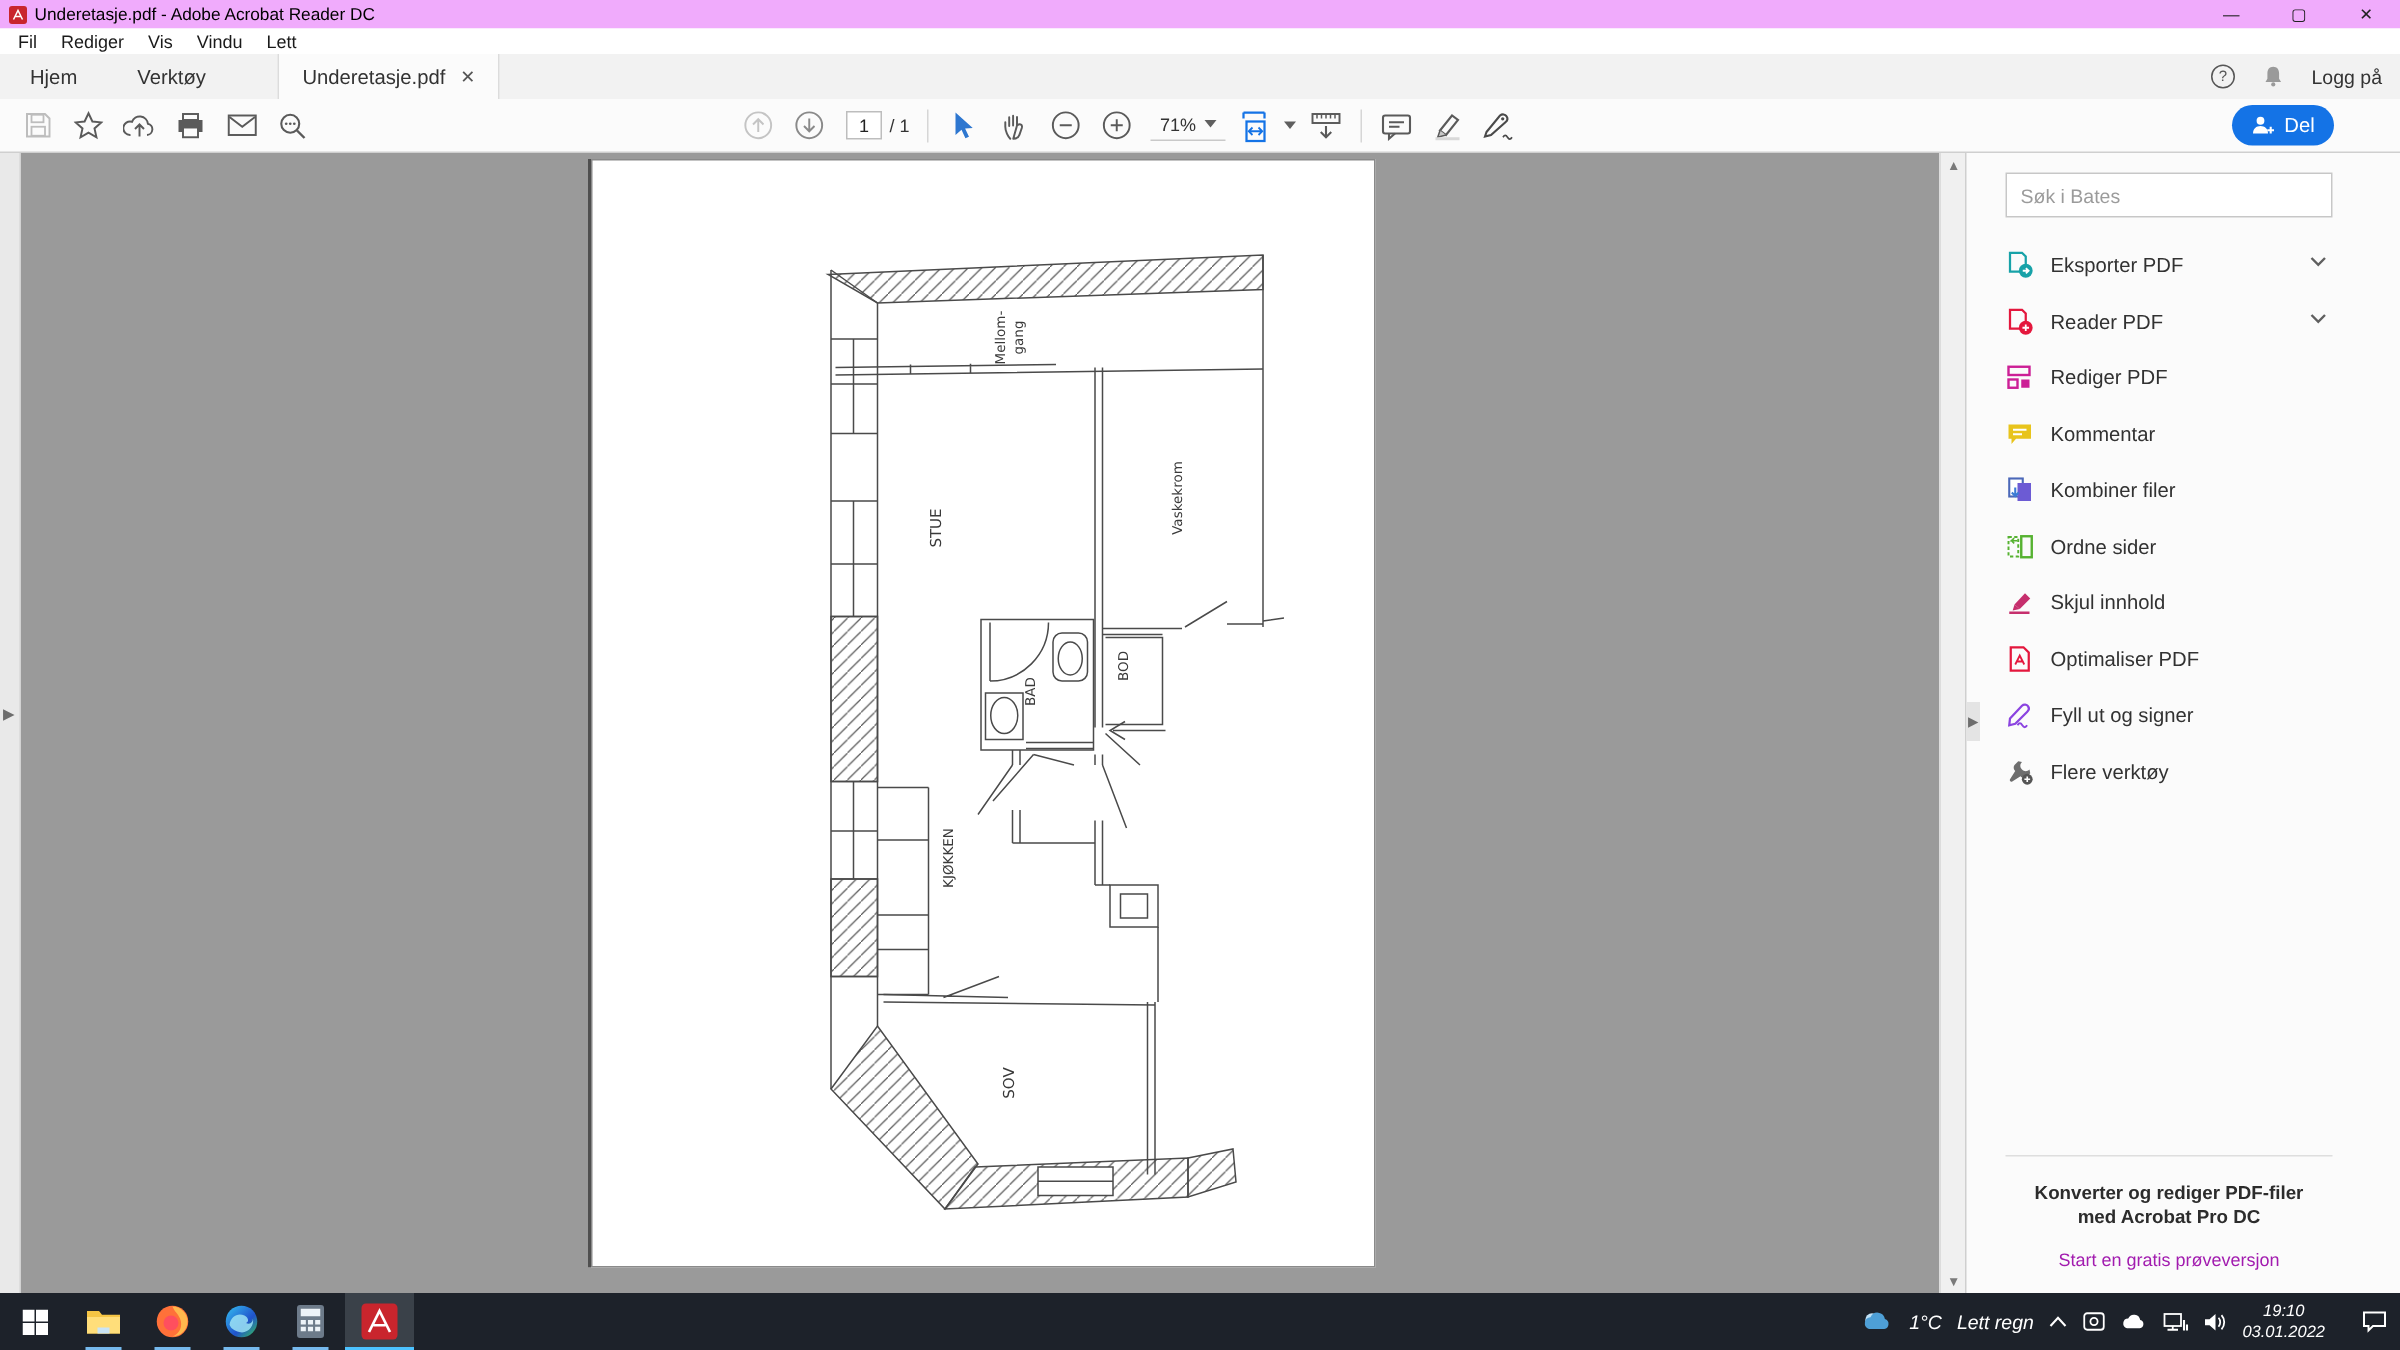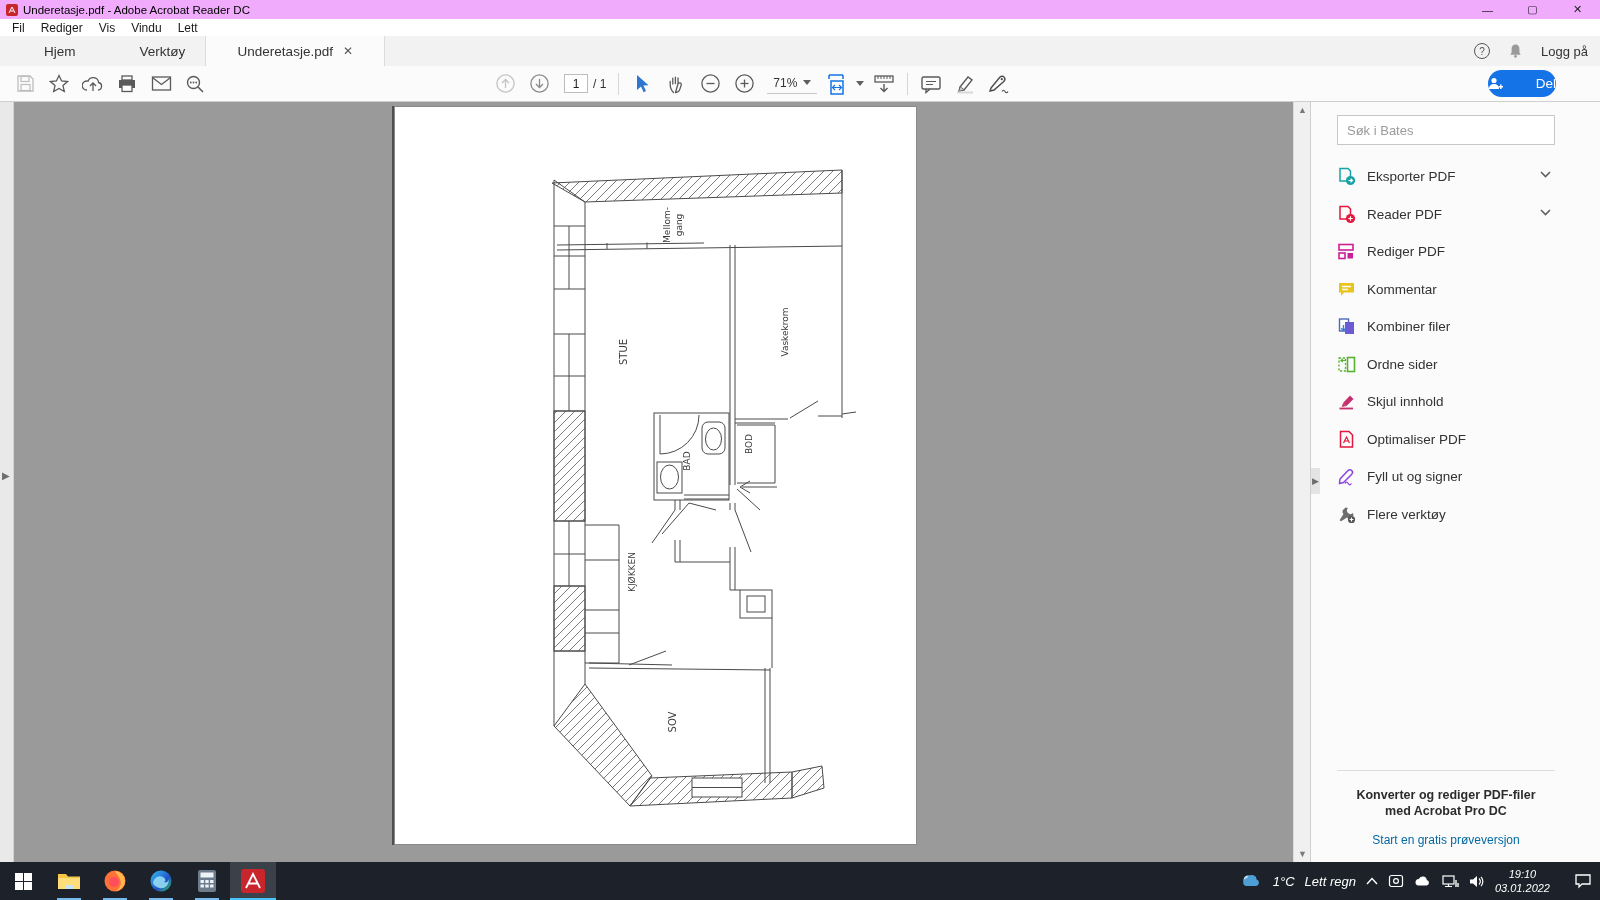--- a/index.html
+++ b/index.html
@@ -16,22 +16,22 @@
             font-size:11px; color:#222; cursor:default; }
 
   
   .menubar { position:absolute; left:0; top:19px; width:1600px; height:17px; background:#fff;
              display:flex; align-items:center; font-size:12px; color:#1a1a1a; padding-left:4px; }
   .menuitem { padding:0 8px; }
 
   
   .tabbar { position:absolute; left:0; top:36px; width:1600px; height:30px; background:#f2f2f2;
             display:flex; align-items:stretch; font-size:13.5px; color:#333; }
-  .tab-simple { padding:0 20px; display:flex; align-items:center;margin-left:24px; }
-  .tab-doc { width:180px; background:#fbfbfb; border-left:1px solid #dcdcdc;
+  .tab-simple { padding:0 20px; display:flex; align-items:center; }
+  .tab-doc { width:148px; margin-left:28px; background:#fbfbfb; border-left:1px solid #dcdcdc;
              border-right:1px solid #dcdcdc; display:flex; align-items:center; justify-content:center;
              gap:10px; position:relative; }
   .tab-doc .close { font-size:12px; color:#555; }
   .tabbar-right { position:absolute; right:12px; top:0; height:30px; display:flex; align-items:center; gap:18px; }
   .helpcircle { width:16px; height:16px; border:1.4px solid #555; border-radius:50%;
                 display:flex; align-items:center; justify-content:center; font-size:10px; color:#555; }
   .loggpaa { font-size:13px; color:#333; }
 
   
   .toolbar { position:absolute; left:0; top:66px; width:1600px; height:36px; background:#fbfbfb;
@@ -42,21 +42,21 @@
   .tb-sep { width:1px; height:22px; background:#d6d6d6; margin:0 6px; }
   .pageinput { width:24px; height:19px; border:1px solid #bdbdbd; background:#fff; font-size:12px;
                text-align:center; color:#222; line-height:18px; margin:0 5px 0 8px; }
   .pagetotal { font-size:12px; color:#333; margin-right:6px; white-space:nowrap; }
   .zoomctl { display:flex; align-items:center; gap:6px; border-bottom:1px solid #c9c9c9;
              padding:2px 6px 3px 6px; margin:0 6px; font-size:12px; color:#333; }
   .caret { width:0; height:0; border-left:4px solid transparent; border-right:4px solid transparent;
            border-top:5px solid #5f5f5f; }
   .delbtn { position:absolute; right:44px; top:4px; width:68px; height:27px; border-radius:14px;
             background:#1473E6; color:#fff; font-size:13.5px; display:flex; align-items:center;
-            justify-content:space-between; gap:6px; border:none; }
+            justify-content:center; gap:6px; border:none; }
 
   
   .main { position:absolute; left:0; top:102px; width:1600px; height:760px; }
   .navstrip { position:absolute; left:0; top:0; width:14px; height:760px; background:#e9e9e9;
               border-right:1px solid #d2d2d2; }
   .navstrip .expander { position:absolute; left:2px; top:368px; color:#6d6d6d; font-size:10px; }
   .docarea { position:absolute; left:14px; top:0; width:1279px; height:760px; background:#9a9a9a; }
   .page { position:absolute; left:378px; top:4px; width:525px; height:739px; background:#fff;
           border-left:2px solid #4f4f4f; box-shadow:0 0 0 1px #8a8a8a inset; }
   .vscroll { position:absolute; left:1293px; top:0; width:17px; height:760px; background:#f0f0f0;
@@ -74,21 +74,21 @@
                font-family:"Liberation Sans", sans-serif; }
   .searchbox::placeholder { color:#9b9b9b; }
   .toollist { position:absolute; left:26px; top:56px; width:240px; }
   .tool-item { height:37.5px; display:flex; align-items:center; position:relative; }
   .ticon { width:30px; display:flex; align-items:center; }
   .tlabel { font-size:13.5px; color:#323232; }
   .tchev { position:absolute; right:26px; top:13px; }
   .promo { position:absolute; left:26px; top:668px; width:218px; border-top:1px solid #dedede;
            text-align:center; padding-top:16px; }
   .promo .l1 { font-size:12.5px; font-weight:bold; color:#2c2c2c; line-height:16px; }
-  .promo a.link { display:inline-block; margin-top:14px; font-size:12px; color:#0369a1; text-decoration:none; }
+  .promo a.link { display:inline-block; margin-top:14px; font-size:12px; color:#a21caf; text-decoration:none; }
 
   
   .plan-svg text { font-family:"DejaVu Sans", sans-serif; fill:#3a3a3a; }
 
   
   .taskbar { position:absolute; left:0; top:862px; width:1600px; height:38px; background:#1d222a;
              display:flex; align-items:stretch; color:#fff;font-style:italic; }
   .tkbtn { width:46px; height:38px; display:flex; align-items:center; justify-content:center; position:relative; }
   .tkbtn.running::after { content:""; position:absolute; left:11px; right:11px; bottom:0; height:2px; background:#76b9ed; }
   .tkbtn.active { background:#3a4149; }

